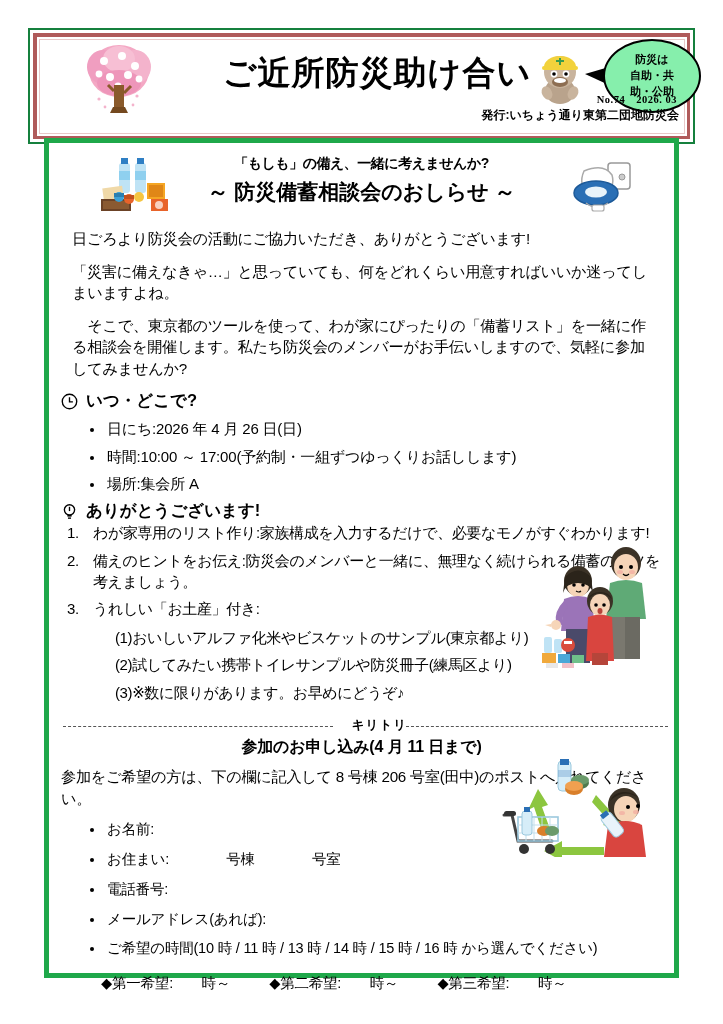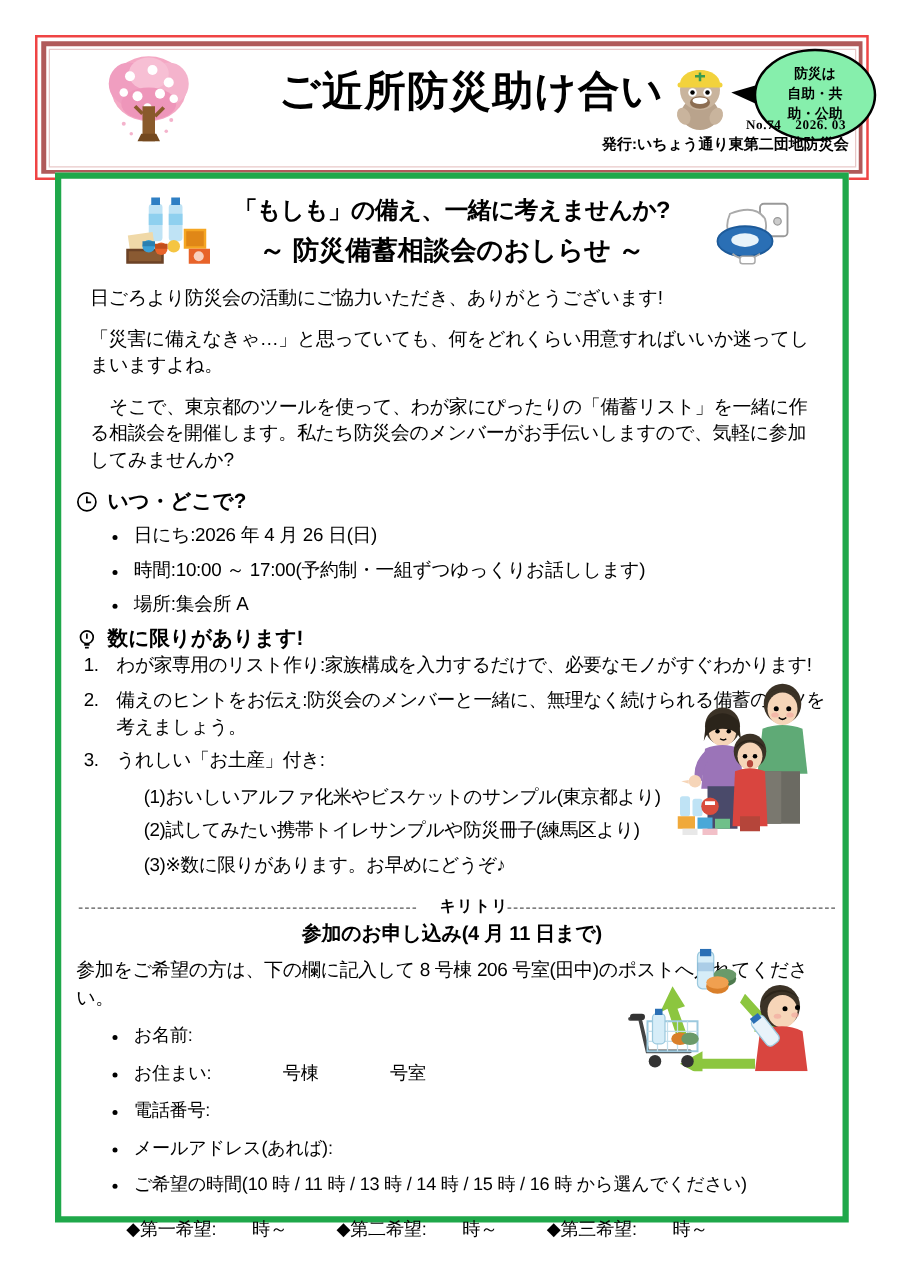--- a/index.html
+++ b/index.html
@@ -14,21 +14,21 @@
     overflow: hidden;
   }
 
   
   .header {
     position: absolute;
     left: 28px;
     top: 28px;
     width: 667px;
     height: 116px;
-    border: 2px solid #ef4444;
+    border: 2px solid #15803d;
     background: #ffffff;
     padding: 3px;
   }
   .header-inner {
     width: 100%;
     height: 100%;
     border: 3px solid #b05a5a;
     border-left-width: 4px;
     border-top-width: 4px;
     position: relative;
@@ -138,21 +138,21 @@
   .supply-illus {
     position: absolute; left: 38px; top: 6px;
     width: 72px; height: 56px;
   }
   .toilet-illus {
     position: absolute; right: 26px; top: 8px;
     width: 64px; height: 54px;
   }
   .headline1 {
     text-align: center;
-    font-size: 19px;
+    font-size: 14px;
     font-weight: bold;
     padding-top: 4px;
     letter-spacing: -0.5px;
   }
   .headline2 {
     text-align: center;
     font-size: 21px;
     font-weight: bold;
     padding-top: 5px;
     letter-spacing: 0px;
@@ -450,21 +450,21 @@
     <li>場所:集会所 A</li>
   </ul>
 
   <div class="sec-head">
     <svg class="ico" viewBox="0 0 20 20">
       <circle cx="10" cy="8" r="6" fill="none" stroke="#000" stroke-width="1.6"></circle>
       <path d="M10 4.5 v5" stroke="#000" stroke-width="1.6"></path>
       <rect x="7.5" y="14" width="5" height="2" fill="#000"></rect>
       <rect x="8.2" y="17" width="3.6" height="1.6" fill="#000"></rect>
     </svg>
-    <span>数に限りがあります!</span>
+    <span>ありがとうございます!</span>
   </div>
   <ol class="num-list">
     <li>
       <span class="num">1.</span>
       <span>わが家専用のリスト作り:家族構成を入力するだけで、必要なモノがすぐわかります!</span>
     </li>
     <li>
       <span class="num">2.</span>
       <span>備えのヒントをお伝え:防災会のメンバーと一緒に、無理なく続けられる備蓄のコツを考えましょう。</span>
     </li>

